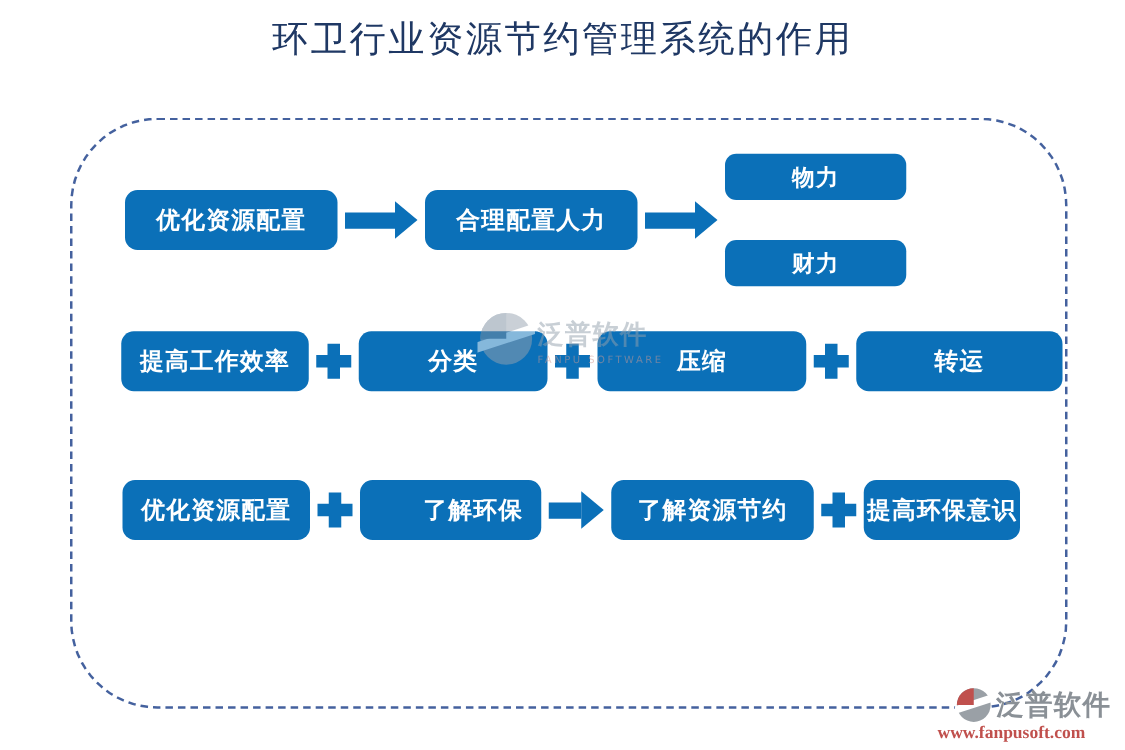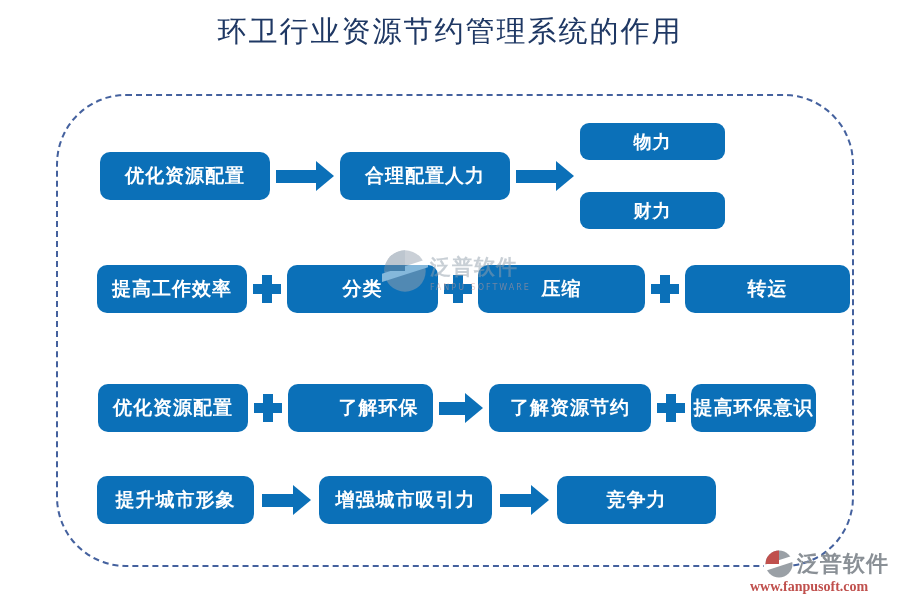--- a/index.html
+++ b/index.html
@@ -122,33 +122,20 @@
       <div class="box w145">了解环保</div>
       <div class="arrow a-sm">
         <div class="arrow-shaft"></div>
         <div class="arrow-head"></div>
       </div>
       <div class="box w162">了解资源节约</div>
       <div class="plus"></div>
       <div class="box w153">提高环保意识</div>
     </div>
 
-    <div class="row row4">
-      <div class="box w157">提升城市形象</div>
-      <div class="arrow a-md">
-        <div class="arrow-shaft"></div>
-        <div class="arrow-head"></div>
-      </div>
-      <div class="box w173">增强城市吸引力</div>
-      <div class="arrow a-md">
-        <div class="arrow-shaft"></div>
-        <div class="arrow-head"></div>
-      </div>
-      <div class="box w159">竞争力</div>
-    </div>
 
   </div>
 
   <div class="watermark">
     <svg class="wm-icon" width="46" height="46" viewBox="0 0 40 40">
       <circle cx="20" cy="20" r="18" fill="#97a3b0"></circle>
       <rect x="-8" y="16" width="56" height="7" fill="#ffffff" transform="rotate(-18 20 20)"></rect>
       <path d="M20 2 A18 18 0 0 0 2 20 L20 20 Z" fill="#7e8ea0"></path>
     </svg>
     <div class="wm-col">

